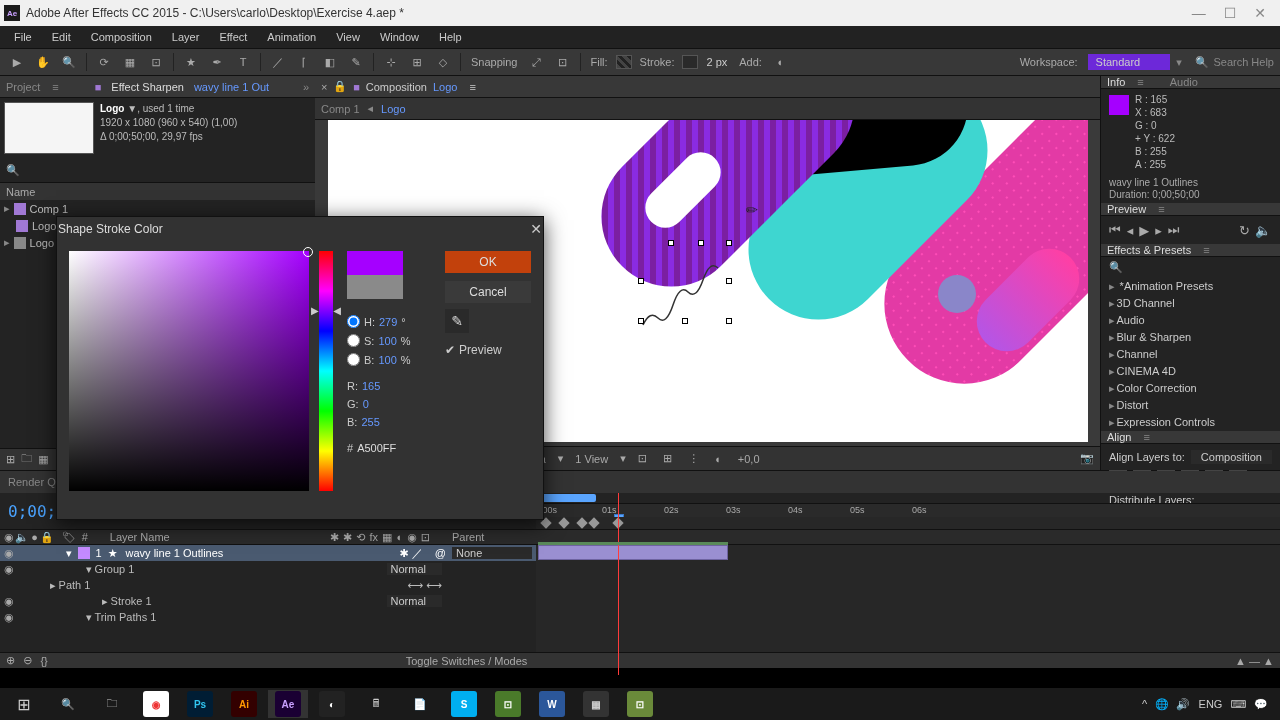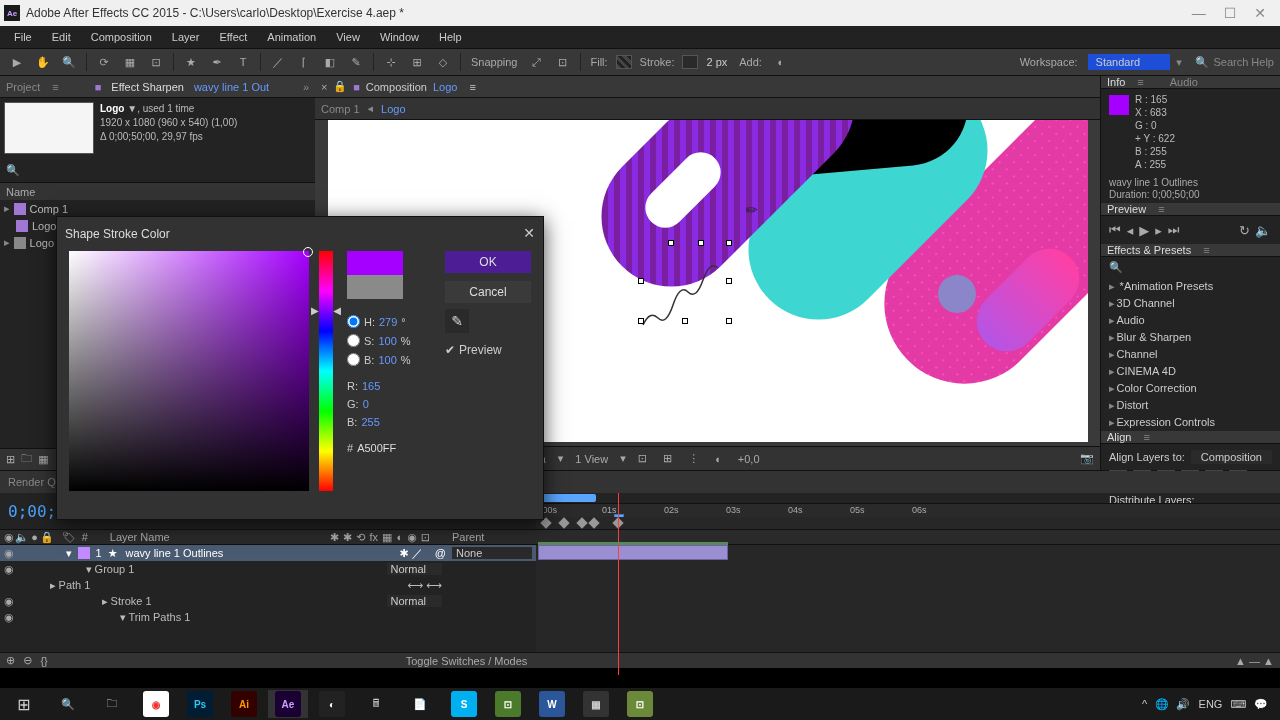--- a/index.html
+++ b/index.html
@@ -13,21 +13,21 @@
 .menubar { height: 22px; background: #222; display: flex; align-items: center; padding: 0 6px; gap: 4px; }
 .menubar span { padding: 2px 8px; color: #ccc; cursor: pointer; }
 
 .toolbar { height: 28px; background: #383838; border-top: 1px solid #111; border-bottom: 1px solid #111; display: flex; align-items: center; padding: 0 6px; gap: 4px; }
 .toolbar .tool { width: 22px; height: 22px; display: flex; align-items: center; justify-content: center; color: #aaa; cursor: pointer; }
 .toolbar .sep { width: 1px; height: 18px; background: #222; margin: 0 2px; }
 .toolbar .right { margin-left: auto; display: flex; align-items: center; gap: 6px; }
 .toolbar .lbl { color: #aaa; padding: 0 4px; }
 .toolbar .swatch { width: 16px; height: 14px; background: #2a2a2a; border: 1px solid #555; }
 .toolbar .workspace { display: flex; align-items: center; gap: 6px; }
-.toolbar .ws-val { background: #1d4ed8; padding: 2px 30px 2px 8px; color: #ccc; }
+.toolbar .ws-val { background: #6d28d9; padding: 2px 30px 2px 8px; color: #ccc; }
 .toolbar .search { display: flex; align-items: center; gap: 4px; padding-left: 8px; }
 
 .main { display: flex; height: 394px; }
 .left-col { width: 315px; background: #232323; display: flex; flex-direction: column; }
 .panel-tabs { height: 22px; background: #383838; display: flex; align-items: center; padding: 0 6px; gap: 10px; font-size: 11px; border-bottom: 1px solid #111; }
 .panel-tabs .tab { color: #888; cursor: pointer; }
 .panel-tabs .tab.active { color: #ddd; }
 .panel-tabs .menu-icon { margin-left: 2px; color: #888; }
 .panel-tabs .ec-name { color: #6699ff; }
 .project-info { display: flex; padding: 4px; gap: 6px; align-items: flex-start; }
@@ -120,36 +120,36 @@
 .track-bar.green { background: #5a8a5a; height: 3px; border: none; }
 .tl-footer { height: 16px; background: #333; display: flex; align-items: center; padding: 0 6px; gap: 8px; color: #aaa; border-top: 1px solid #111; }
 .tl-footer .center { margin: 0 auto; }
 
 .taskbar { height: 32px; background: #1a1a1a; display: flex; align-items: center; padding: 0 4px; gap: 4px; position: absolute; bottom: 0; left: 0; right: 0; }
 .taskbar .tb-item { width: 40px; height: 28px; display: flex; align-items: center; justify-content: center; color: #ccc; cursor: pointer; }
 .taskbar .tb-right { margin-left: auto; display: flex; align-items: center; gap: 8px; color: #ccc; font-size: 11px; padding-right: 8px; }
 .tb-icon { width: 26px; height: 26px; display: inline-flex; align-items:center; justify-content:center; font-size:10px; font-weight:bold; border-radius:3px;}
 
 .color-dialog { position: absolute; top: 216px; left: 56px; width: 488px; height: 304px; background: #323232; border: 1px solid #111; box-shadow: 0 4px 20px rgba(0,0,0,.7); z-index: 100; }
-.color-dialog .dlg-title { height: 24px; display: flex; align-items: flex-end; padding: 0 8px; color: #ddd; font-size: 12px; }
+.color-dialog .dlg-title { height: 24px; display: flex; align-items: center; padding: 0 1px; color: #ddd; font-size: 12px; }
 .color-dialog .dlg-close { margin-left: auto; cursor: pointer; color: #ccc; font-size: 14px; }
 .color-dialog .dlg-body { display: flex; padding: 10px 12px; gap: 10px; }
 .sv-picker { width: 240px; height: 240px; position: relative; background: linear-gradient(to top, #000, rgba(0,0,0,0)), linear-gradient(to right, #fff, #a500ff); }
 .sv-cursor { position: absolute; width: 10px; height: 10px; border: 1px solid #fff; border-radius: 50%; top: -4px; right: -4px; }
 .hue-slider { width: 14px; height: 240px; background: linear-gradient(to bottom, #f00, #f0f, #00f, #0ff, #0f0, #ff0, #f00); position: relative; }
 .hue-arrows { position: absolute; left: -8px; width: 30px; display: flex; justify-content: space-between; top: 54px; font-size: 10px; color: #ccc; }
 .color-prev { display: flex; flex-direction: column; }
 .color-new { width: 56px; height: 24px; background: #a500ff; }
 .color-old { width: 56px; height: 24px; background: #8a8a8a; }
 .val-row { display: flex; align-items: center; gap: 4px; color: #ccc; font-size: 11px; margin-top: 4px; }
 .val-row .v { color: #6699ff; }
 .val-row input[type=radio]{ margin:0;}
 .dlg-buttons { display: flex; flex-direction: column; gap: 8px; width: 86px; }
 .dlg-btn { height: 22px; display: flex; align-items: center; justify-content: center; color: #ddd; cursor: pointer; font-size: 12px; }
-.dlg-btn.ok { background: #4c1d95; }
+.dlg-btn.ok { background: #c2410c; }
 .dlg-btn.cancel { background: #3a3a3a; }
 .eyedrop-btn { width: 24px; height: 24px; display: flex; align-items: center; justify-content: center; background: #2a2a2a; color: #ddd; margin-top: 6px; font-size: 14px; }
 .preview-chk { display: flex; align-items: center; gap: 4px; margin-top: 10px; color: #ccc; font-size: 12px; }
 </style>
 </head>
 <body>
 
 <div class="titlebar">
   <span class="ae-icon">Ae</span>
   <span>Adobe After Effects CC 2015 - C:\Users\carlo\Desktop\Exercise 4.aep *</span>
@@ -502,21 +502,21 @@
         <span class="indent3">▸ <span>Path 1</span></span>
         <span style="margin-left:auto;margin-right:90px">⟷ ⟷</span>
       </div>
       <div class="layer-row">
         <span class="eye">◉</span>
           <span class="indent3" style="margin-left:78px">▸ <span>Stroke 1</span></span>
         <span class="mode-sel" style="margin-right:90px">Normal</span>
       </div>
       <div class="layer-row">
         <span class="eye">◉</span>
-          <span class="indent2" style="margin-left:96px">▾ <span>Trim Paths 1</span></span>
+          <span class="indent2" style="margin-left:62px">▾ <span>Trim Paths 1</span></span>
       </div>
     </div>
     <div class="tl-layer-tracks">
       <div class="track-bar green" style="top:-3px"></div>
       <div class="track-bar" style="top:0"></div>
       <div class="cti" style="left:82px;height:130px"></div>
     </div>
   </div>
   <div class="tl-footer">
     <span>⊕</span>

